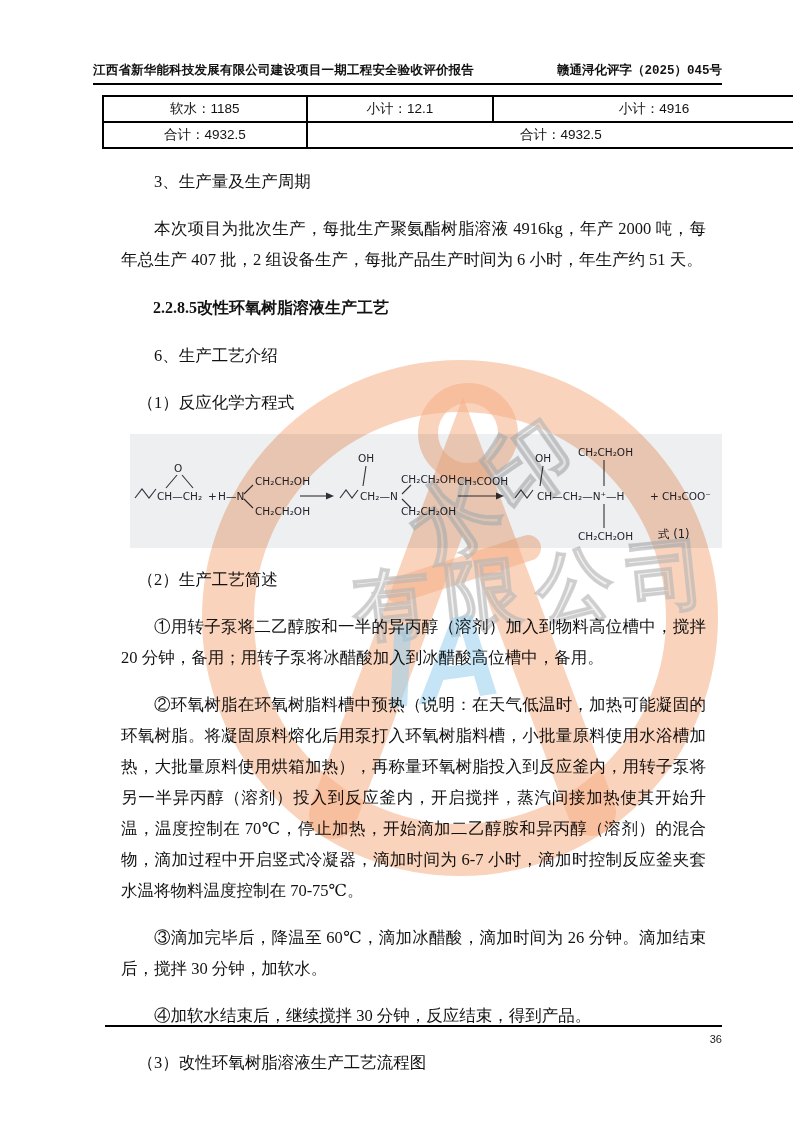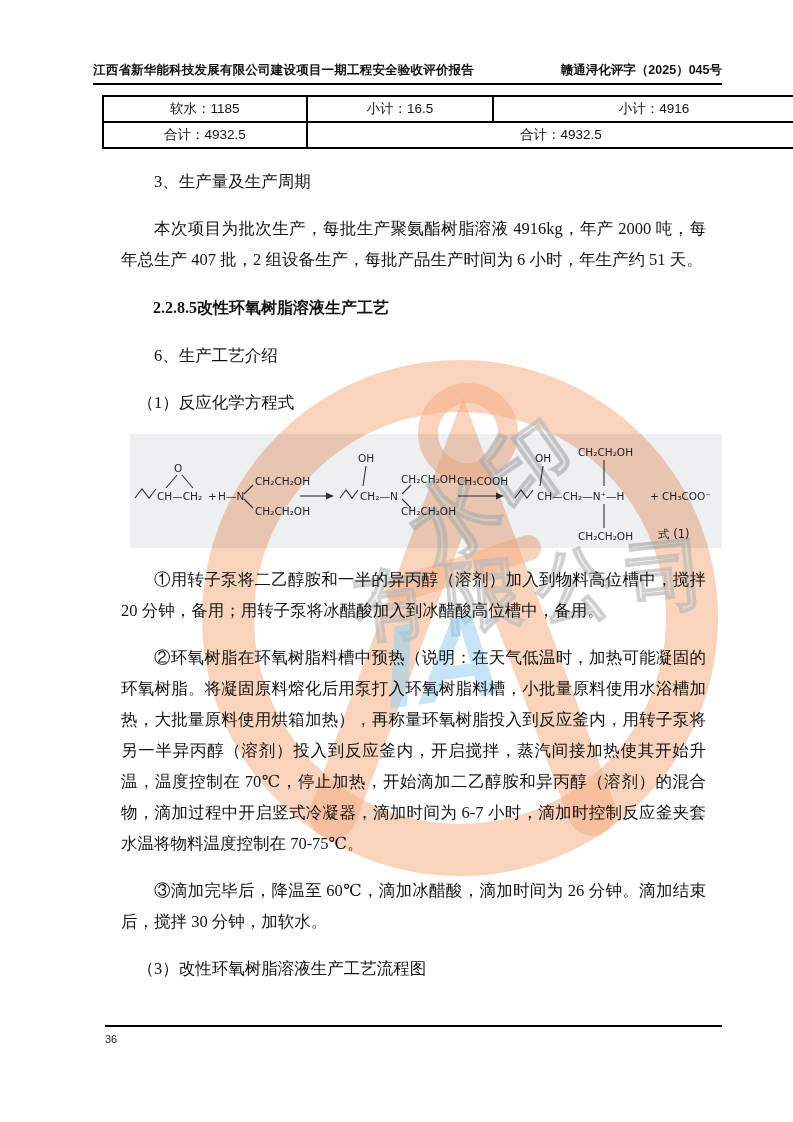--- a/index.html
+++ b/index.html
@@ -3,21 +3,21 @@
 <meta charset="utf-8">
 <style>
   html,body{margin:0;padding:0;background:#fff;}
   .page{position:relative;width:793px;height:1122px;background:#ffffff;overflow:hidden;
         font-family:"Liberation Serif","DejaVu Serif",serif;color:#121212;}
 
   
   .header{position:absolute;left:93px;top:62px;width:629px;display:flex;
           justify-content:space-between;align-items:flex-end;padding-bottom:4px;
           border-bottom:2px solid #000;font-weight:bold;font-size:12.5px;
-          font-family:Liberation Sans, sans-serif;}
+          font-family:Liberation Mono, monospace;}
   .header .left{letter-spacing:.2px;}
   .header .right{white-space:nowrap;padding-left:20px;}
 
   
   .doc-table{position:absolute;left:102px;top:95px;width:714px;border-collapse:collapse;
              table-layout:fixed;font-family:"Liberation Sans","DejaVu Sans",sans-serif;
              font-size:13.5px;}
   .doc-table td{border:2px solid #000;text-align:center;height:22px;padding:1px 2px;}
 
   
@@ -30,21 +30,21 @@
 
   
   .equation-wrap{margin:12px 0 7px 25px;width:592px;height:114px;position:relative;}
   .equation-wrap svg{display:block;}
   .eq-txt{font-family:"DejaVu Sans","Liberation Sans",sans-serif;font-size:10.5px;fill:#23232e;}
   .eq-lbl{font-family:"DejaVu Sans","Liberation Sans",sans-serif;font-size:11.5px;fill:#23232e;}
   .eq-line{stroke:#30303a;stroke-width:1.1;fill:none;}
 
   
   .footer-line{position:absolute;left:105px;top:1025px;width:617px;border-top:2px solid #000;}
-  .page-num{position:absolute;left:105px;top:1033px;width:617px;text-align:left;
+  .page-num{position:absolute;left:105px;top:1033px;width:617px;text-align:right;
             font-size:11px;font-family:"Liberation Sans","DejaVu Sans",sans-serif;color:#222;}
 
   
   .watermark{position:absolute;inset:0;pointer-events:none;z-index:3;mix-blend-mode:multiply;}
   .wm-text{position:absolute;color:rgba(205,205,205,0.28);
            -webkit-text-stroke:1.2px rgba(178,178,178,0.55);
            font-family:"Liberation Sans","DejaVu Sans",sans-serif;font-weight:bold;white-space:nowrap;}
   .wm-company{left:352px;top:538px;font-size:78px;letter-spacing:14px;transform:rotate(-6deg);}
   .wm-mark{left:402px;top:432px;font-size:86px;letter-spacing:6px;transform:rotate(-35deg);}
   .wm-letters{position:absolute;left:382px;top:592px;font-size:118px;font-weight:bold;font-style:italic;
@@ -63,21 +63,21 @@
 
   <table class="doc-table">
     <colgroup>
         <col style="width:28.6%">
         <col style="width:26.2%">
         <col style="width:45.2%">
       </colgroup>
     <tbody>
         <tr>
       <td>软水：1185</td>
-      <td>小计：16.5</td>
+      <td>小计：12.1</td>
       <td>小计：4916</td>
     </tr>
     <tr>
       <td>合计：4932.5</td>
       <td colspan="2">合计：4932.5</td>
     </tr>
   </tbody>
     </table>
 
   <div class="content">
@@ -126,23 +126,25 @@
         <text class="eq-txt" x="448" y="22">CH₂CH₂OH</text>
         <line class="eq-line" x1="474" y1="26" x2="474" y2="52"></line>
         <line class="eq-line" x1="474" y1="70" x2="474" y2="94"></line>
         <text class="eq-txt" x="448" y="106">CH₂CH₂OH</text>
         <text class="eq-txt" x="520" y="66">+</text>
         <text class="eq-txt" x="532" y="66">CH₃COO⁻</text>
         <text class="eq-lbl" x="528" y="104">式 (1)</text>
       </svg>
     </div>
 
+    <p class="indent1">（2）生产工艺简述</p>
     <p class="indent2">①用转子泵将二乙醇胺和一半的异丙醇（溶剂）加入到物料高位槽中，搅拌 20 分钟，备用；用转子泵将冰醋酸加入到冰醋酸高位槽中，备用。</p>
     <p class="indent2">②环氧树脂在环氧树脂料槽中预热（说明：在天气低温时，加热可能凝固的环氧树脂。将凝固原料熔化后用泵打入环氧树脂料槽，小批量原料使用水浴槽加热，大批量原料使用烘箱加热），再称量环氧树脂投入到反应釜内，用转子泵将另一半异丙醇（溶剂）投入到反应釜内，开启搅拌，蒸汽间接加热使其开始升温，温度控制在 70℃，停止加热，开始滴加二乙醇胺和异丙醇（溶剂）的混合物，滴加过程中开启竖式冷凝器，滴加时间为 6-7 小时，滴加时控制反应釜夹套水温将物料温度控制在 70-75℃。</p>
     <p class="indent2">③滴加完毕后，降温至 60℃，滴加冰醋酸，滴加时间为 26 分钟。滴加结束后，搅拌 30 分钟，加软水。</p>
+    <p class="indent2">④加软水结束后，继续搅拌 30 分钟，反应结束，得到产品。</p>
     <p class="indent1">（3）改性环氧树脂溶液生产工艺流程图</p>
   </div>
 
   <div class="footer-line"></div>
   <div class="page-num">36</div>
 
   <div class="watermark">
     <svg width="793" height="1122" viewBox="0 0 793 1122">
       <g stroke="#f6af85" stroke-opacity="0.55" fill="none" stroke-linecap="round">
         <circle cx="460" cy="618" r="232" stroke-width="52"></circle>

